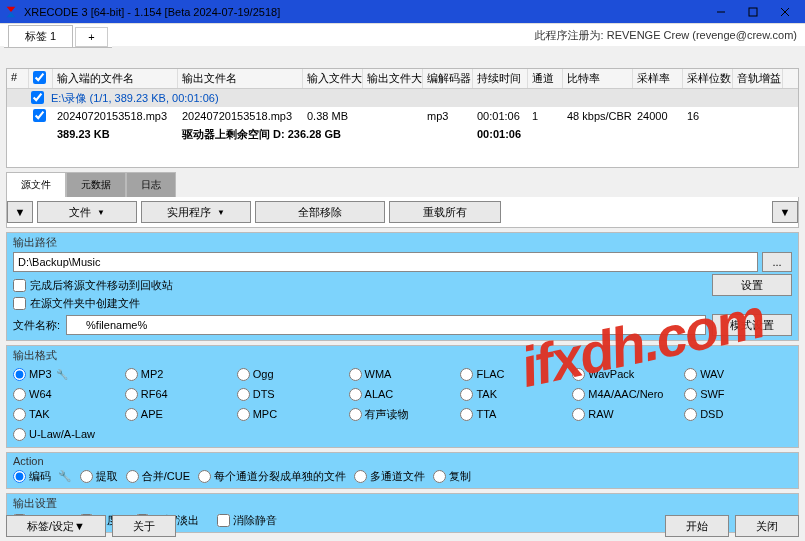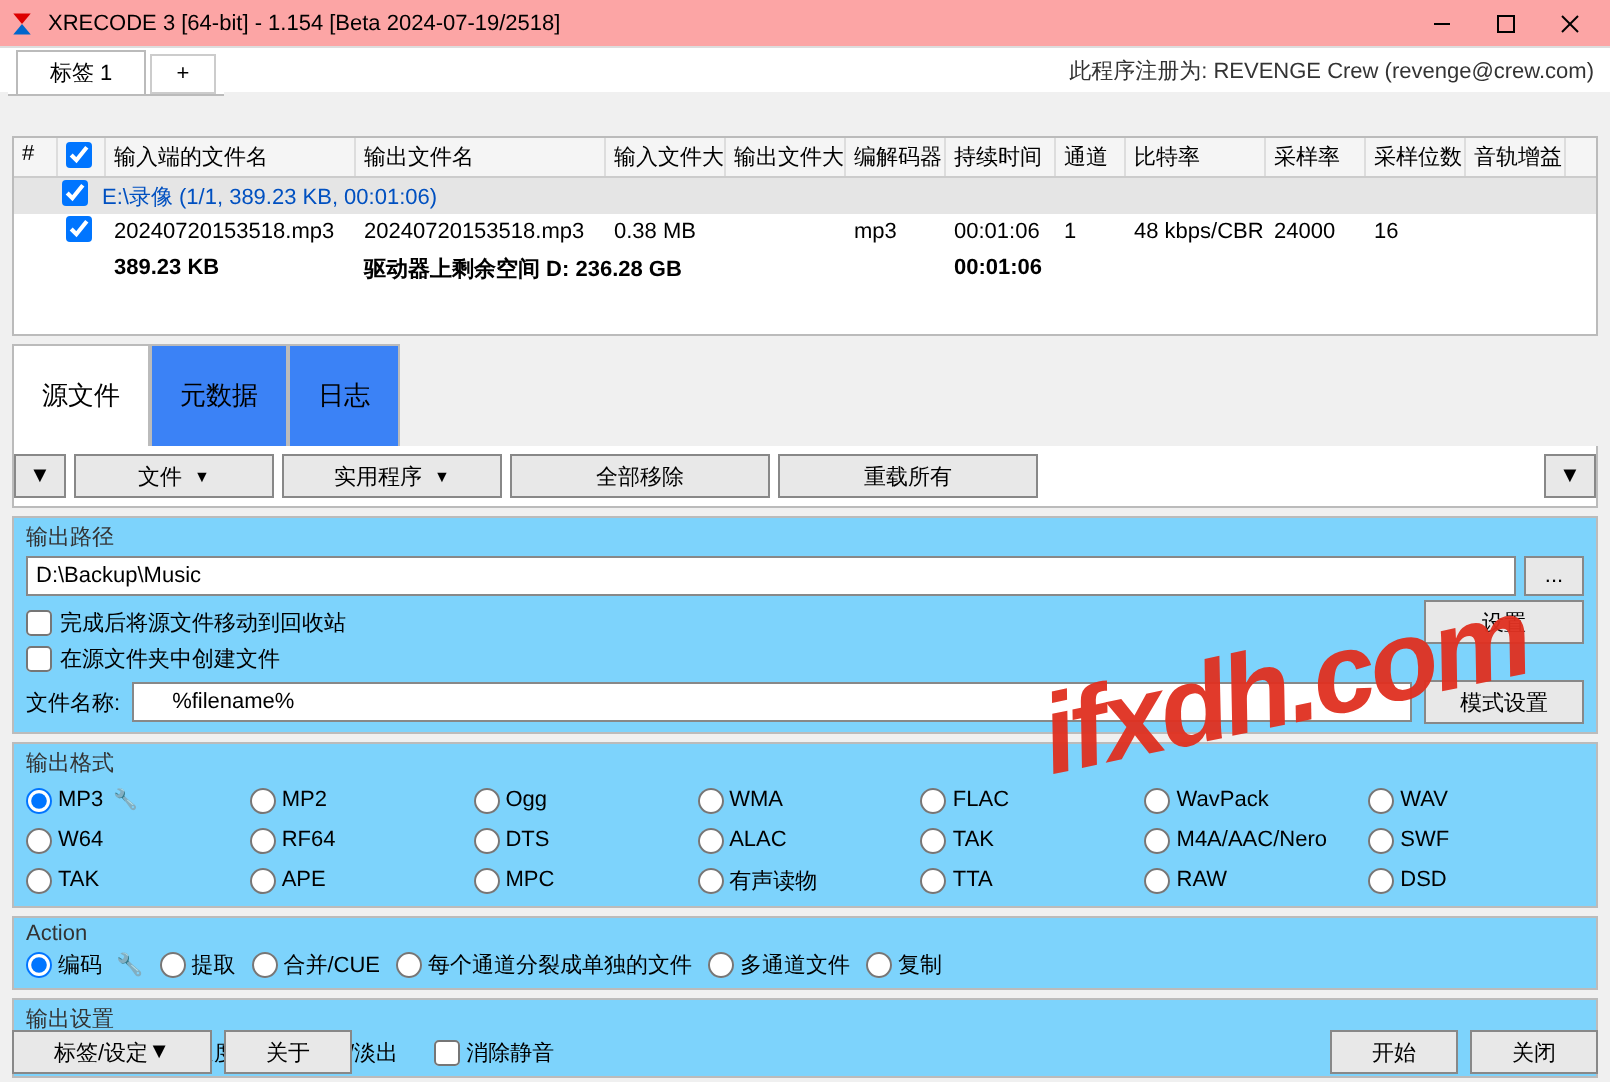--- a/index.html
+++ b/index.html
@@ -1,36 +1,36 @@
 <!DOCTYPE html>
 <html><head>
 <meta charset="utf-8">
 <style>
 * { box-sizing: border-box; margin: 0; padding: 0; }
 body { font-family: "Microsoft YaHei", "Segoe UI", sans-serif; font-size: 11px; background: #f0f0f0; width: 805px; height: 541px; overflow: hidden; position: relative; }
-.titlebar { height: 24px; background: #fca5a5; display: flex; align-items: center; padding: 0 4px; border-bottom: 1px solid #ddd; }
+.titlebar { height: 24px; background: #1d4ed8; display: flex; align-items: center; padding: 0 4px; border-bottom: 1px solid #ddd; }
 .titlebar .logo { width: 14px; height: 14px; margin-right: 6px; }
 .titlebar .title { flex: 1; font-size: 11px; }
 .titlebar .winbtns { display: flex; gap: 0; }
 .titlebar .winbtn { width: 32px; height: 22px; display: flex; align-items: center; justify-content: center; cursor: pointer; }
 .regrow { height: 22px; background: #fff; display: flex; align-items: center; justify-content: flex-end; padding: 0 8px; font-size: 11px; color: #333; }
 .tabstrip { height: 24px; background: #fff; display: flex; align-items: flex-end; padding: 0 4px; border-bottom: 1px solid #bbb; }
 .tab { padding: 3px 16px; border: 1px solid #bbb; border-bottom: none; background: #fff; font-size: 11px; }
 .tab.add { padding: 3px 12px; border: 1px solid #ccc; margin-left: 2px; }
 .content { background: #fff; margin: 4px 6px 0; border: 1px solid #bbb; }
 .grid-header { display: flex; background: #f5f5f5; border-bottom: 1px solid #ccc; height: 20px; font-size: 11px; }
 .grid-header > div { padding: 2px 4px; border-right: 1px solid #ddd; white-space: nowrap; overflow: hidden; }
 .grid-body { height: 78px; overflow: auto; position: relative; }
 .grid-row { display: flex; height: 18px; align-items: center; font-size: 11px; }
 .grid-row.group { background: #e5e5e5; color: #0050c0; padding-left: 20px; }
 .grid-row > div { padding: 0 4px; white-space: nowrap; overflow: hidden; }
 .chk { width: 13px; height: 13px; }
 .srctabs { display: flex; margin: 4px 6px 0; }
-.srctab { padding: 16px 14px; border: 1px solid #bbb; border-bottom: none; background: #fff; font-size: 13px; }
-.srctab.inactive { background: #3b82f6; }
+.srctab { padding: 5px 14px; border: 1px solid #bbb; border-bottom: none; background: #fff; font-size: 10px; }
+.srctab.inactive { background: #a3a3a3; }
 .toolbar { display: flex; gap: 4px; margin: 0 6px; padding: 4px 0; background: #fff; border: 1px solid #bbb; border-top: none; }
 .toolbtn { flex: none; height: 22px; border: 1px solid #888; background: #e8e8e8; display: flex; align-items: center; justify-content: center; padding: 0 16px; font-size: 11px; cursor: pointer; position: relative; }
 .toolbtn.dd::after { content: "▼"; font-size: 8px; margin-left: 6px; }
 .toolbtn.sq { padding: 0 6px; width: 26px; }
 .section { margin: 4px 6px 0; border: 1px solid #bbb; background: #7dd3fc; padding: 2px 6px 4px; }
 .section .label { font-size: 11px; color: #333; margin-bottom: 2px; }
 .pathrow { display: flex; gap: 4px; }
 .pathrow input { flex: 1; height: 20px; border: 1px solid #888; padding: 0 4px; font-size: 11px; }
 .pathrow .btn { width: 30px; height: 20px; border: 1px solid #888; background: #e8e8e8; display: flex; align-items: center; justify-content: center; cursor: pointer; }
 .chkrow { display: flex; align-items: center; height: 18px; gap: 4px; font-size: 11px; }
@@ -150,21 +150,21 @@
   <div class="srctab">源文件</div>
   <div class="srctab inactive">元数据</div>
   <div class="srctab inactive">日志</div>
 </div>
 
 <div class="toolbar">
   <div class="toolbtn sq">▼</div>
   <div class="toolbtn dd" style="width:100px;">文件</div>
   <div class="toolbtn dd" style="width:110px;">实用程序</div>
   <div class="toolbtn" style="width:130px;">全部移除</div>
-  <div class="toolbtn" style="width:130px;">重载所有</div>
+  <div class="toolbtn" style="width:112px;">重载所有</div>
   <div style="flex:1"></div>
   <div class="toolbtn sq">▼</div>
 </div>
 
 <div class="section">
   <div class="label">输出路径</div>
   <div class="pathrow">
     <input value="D:\Backup\Music" style="">
     <div class="btn">...</div>
   </div>
@@ -267,20 +267,24 @@
         <span>TTA</span>
       </label>
       <label class="fmt-item">
         <input type="radio" name="fmt" style="">
         <span>RAW</span>
       </label>
       <label class="fmt-item">
         <input type="radio" name="fmt" style="">
         <span>DSD</span>
       </label>
+      <label class="fmt-item">
+        <input type="radio" name="fmt" style="">
+        <span>U-Law/A-Law</span>
+      </label>
     </div>
 </div>
 
 <div class="section">
   <div class="label">Action</div>
   <div class="act-row" id="act-row">
       <label class="act-item">
         <input type="radio" name="act" checked="" style="">
         <span>编码</span>
         <span style="margin-left:4px;">🔧</span>

